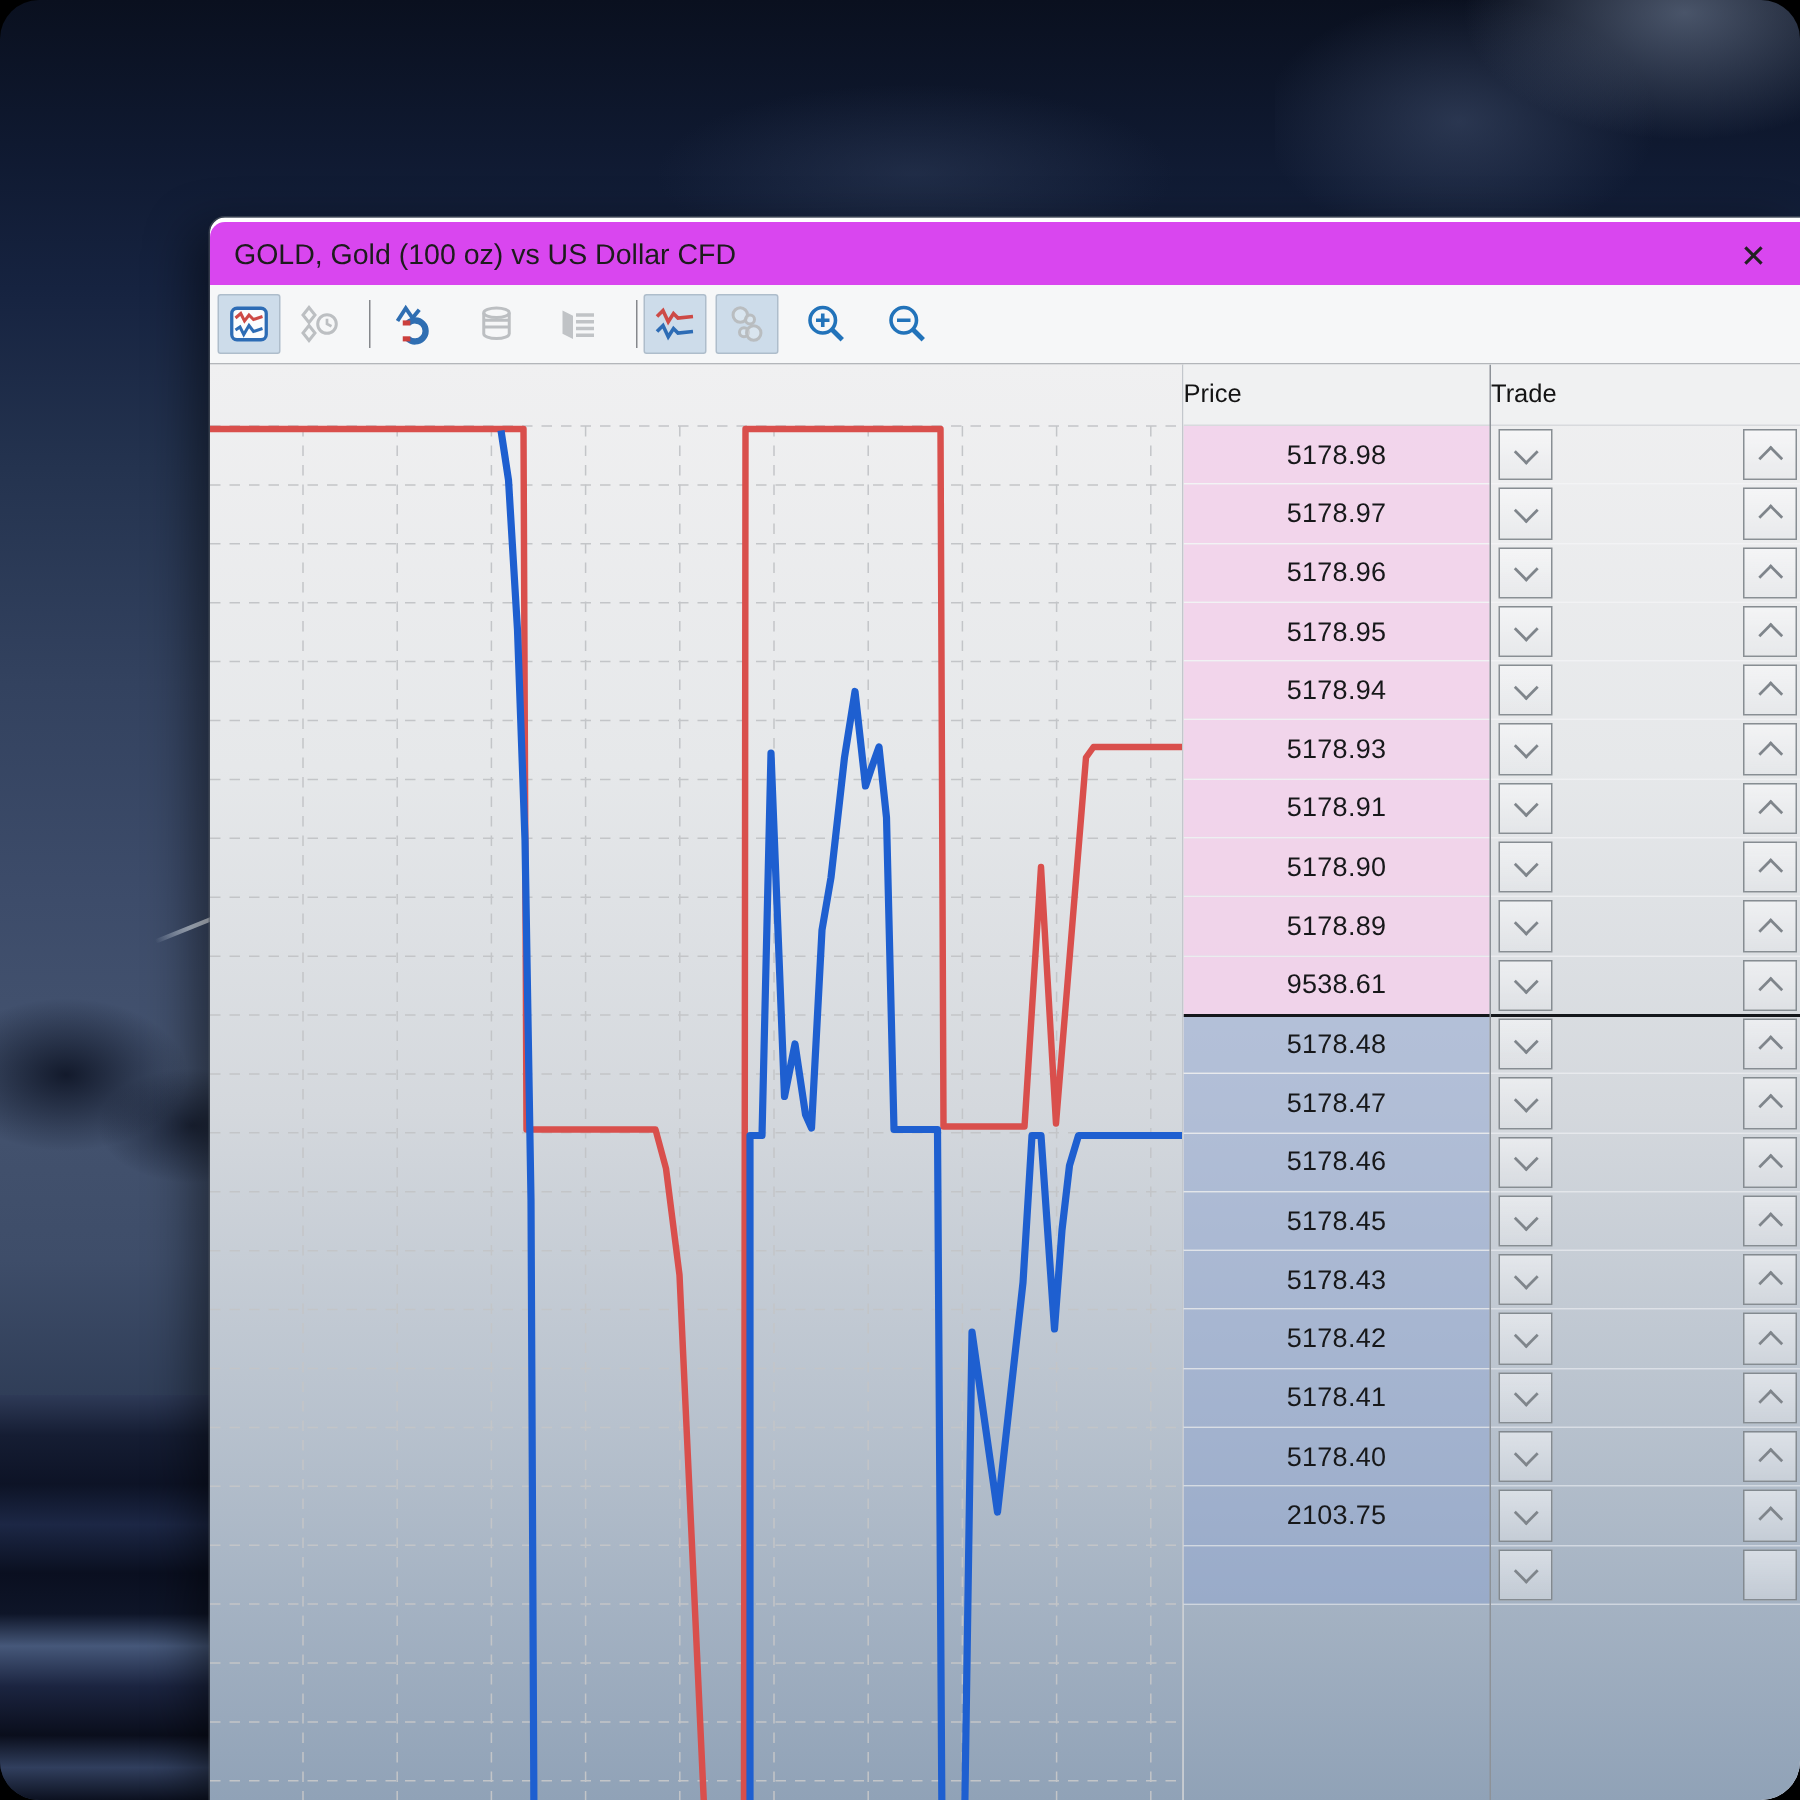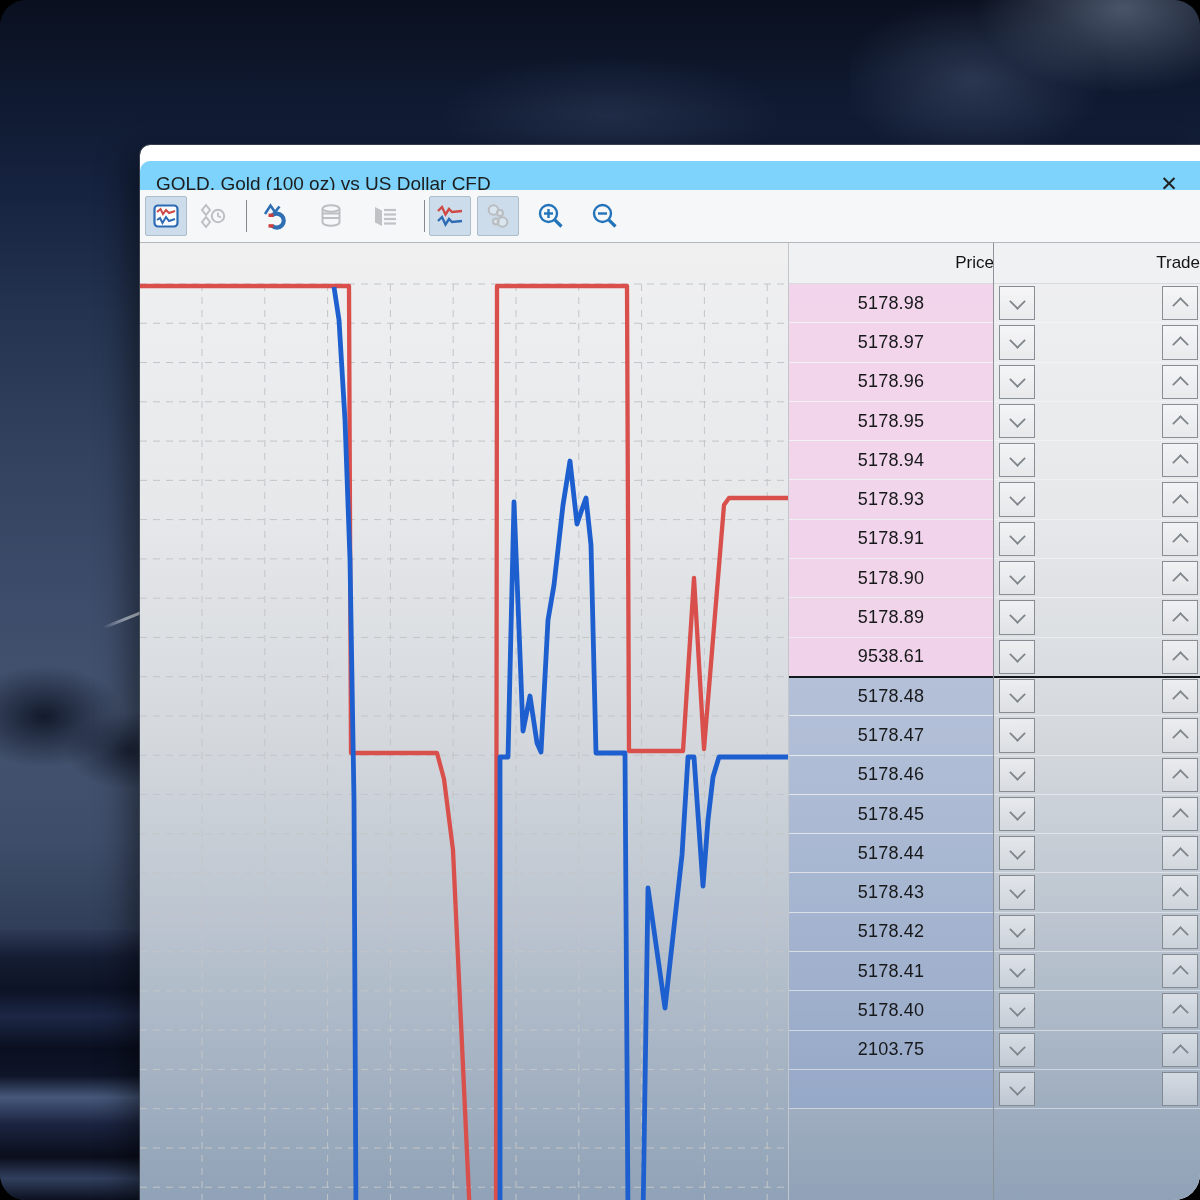--- a/index.html
+++ b/index.html
@@ -17,21 +17,21 @@
                radial-gradient(ellipse 35% 30% at 70% 65%,rgba(12,18,34,.7),rgba(12,18,34,0) 75%);}
   #sea{position:absolute;left:0;top:930px;width:100%;height:270px;
     background:linear-gradient(180deg,#2e3a57 0%,#151d33 10%,#0d1326 22%,#1c2745 32%,#0a0f20 44%,#0e1528 54%,#46587a 62%,#1b2440 72%,#0a0e1c 84%,#313f5e 92%,#0c1120 100%);}
   #lightning{position:absolute;left:102px;top:618px;width:44px;height:3px;border-radius:2px;
     background:linear-gradient(90deg,rgba(200,212,228,0),#c9d4e2 55%,#eef2f8);transform:rotate(-22deg);opacity:.85;}
 
   
   #win{position:absolute;left:140px;top:145px;width:1060px;height:1055px;
     box-shadow:-12px 8px 32px rgba(0,0,0,.45);outline:1px solid rgba(85,92,102,.55);
     border-radius:10px 0 0 0;background:#fff;}
-  #titlebar{position:absolute;left:0;top:16px;right:0;height:45px;background:#7dd3fc;
+  #titlebar{position:absolute;left:0;top:3px;right:0;height:45px;background:#d946ef;
     border-radius:10px 0 0 0;border-bottom:1px solid #ebecee;}
   #title{position:absolute;left:16px;top:0;height:45px;line-height:45px;font-size:19px;color:#1c1c1c;white-space:nowrap;}
   #close-btn{position:absolute;right:16px;top:8px;width:30px;height:30px;display:flex;align-items:center;justify-content:center;
     font-size:21px;color:#222;cursor:pointer;}
   #toolbar{position:absolute;left:0;top:45px;right:0;height:53px;background:#f6f7f8;
     border-bottom:1px solid #b3b6ba;display:flex;align-items:center;padding-left:5px;box-sizing:border-box;}
   .tbtn{width:42px;height:40px;display:flex;align-items:center;justify-content:center;border-radius:2px;flex:none;}
   .tbtn.sel{background:#cddcea;border:1px solid #aebdcb;box-sizing:border-box;}
   .tsep{width:1px;height:32px;background:#85888c;flex:none;}
   #tb2{margin-left:5px}
@@ -44,21 +44,21 @@
   #content{position:absolute;left:0;top:98px;right:0;bottom:0;overflow:hidden;}
   #chart{position:absolute;left:0;top:0;width:648px;height:957px;
     background:linear-gradient(180deg,#f0f0f1 0%,#e6e8ea 28%,#d4d8dd 52%,#b7c1cd 74%,#90a2b7 100%);}
   #chart svg{position:absolute;left:0;top:0;}
 
   
   #ladder{position:absolute;left:648px;top:0;width:412px;height:957px;
     background:linear-gradient(180deg,#f0f0f1 0%,#e6e8ea 28%,#d4d8dd 52%,#b7c1cd 74%,#90a2b7 100%);
     border-left:1px solid #c3c7cc;box-sizing:border-box;}
   #ladder-header{position:absolute;left:0;top:0;right:0;height:41px;background:#f0f1f2;border-bottom:1px solid #d8dadd;box-sizing:border-box;}
-  .hdr-label{position:absolute;top:0;height:40px;line-height:40px;text-align:right;font-size:17px;color:#141414;}
+  .hdr-label{position:absolute;top:0;height:40px;line-height:40px;text-align:left;font-size:17px;color:#141414;}
   #hdr-price{left:0;width:205px;}
   #hdr-trade{left:205px;right:0;}
   #col-divider{position:absolute;left:204px;top:0;bottom:0;width:1px;background:#8d9298;z-index:6;}
   #rows{position:absolute;left:0;top:41px;right:0;bottom:0;overflow:hidden;}
   .row{position:relative;height:39.3px;flex:none;box-sizing:border-box;border-bottom:1px solid rgba(250,250,252,.5);}
   .pc{position:absolute;left:0;top:0;bottom:0;width:204px;display:flex;align-items:center;justify-content:center;
     font-size:18px;color:#17181a;letter-spacing:.2px;}
   .pc.ask{background:rgba(243,210,235,.88);}
   .pc.bid{background:rgba(141,164,208,.5);}
   .tbtn2{position:absolute;top:2px;bottom:2px;width:36px;display:flex;align-items:center;justify-content:center;
@@ -331,29 +331,20 @@
             <div class="row">
               <div class="pc bid">5178.45</div>
               <div class="tbtn2 dn">
                 <span class="chev d"></span>
               </div>
               <div class="tbtn2 up">
                 <span class="chev u"></span>
               </div>
             </div>
             <div class="row">
-              <div class="pc bid">5178.44</div>
-              <div class="tbtn2 dn">
-                <span class="chev d"></span>
-              </div>
-              <div class="tbtn2 up">
-                <span class="chev u"></span>
-              </div>
-            </div>
-            <div class="row">
               <div class="pc bid">5178.43</div>
               <div class="tbtn2 dn">
                 <span class="chev d"></span>
               </div>
               <div class="tbtn2 up">
                 <span class="chev u"></span>
               </div>
             </div>
             <div class="row">
               <div class="pc bid">5178.42</div>

